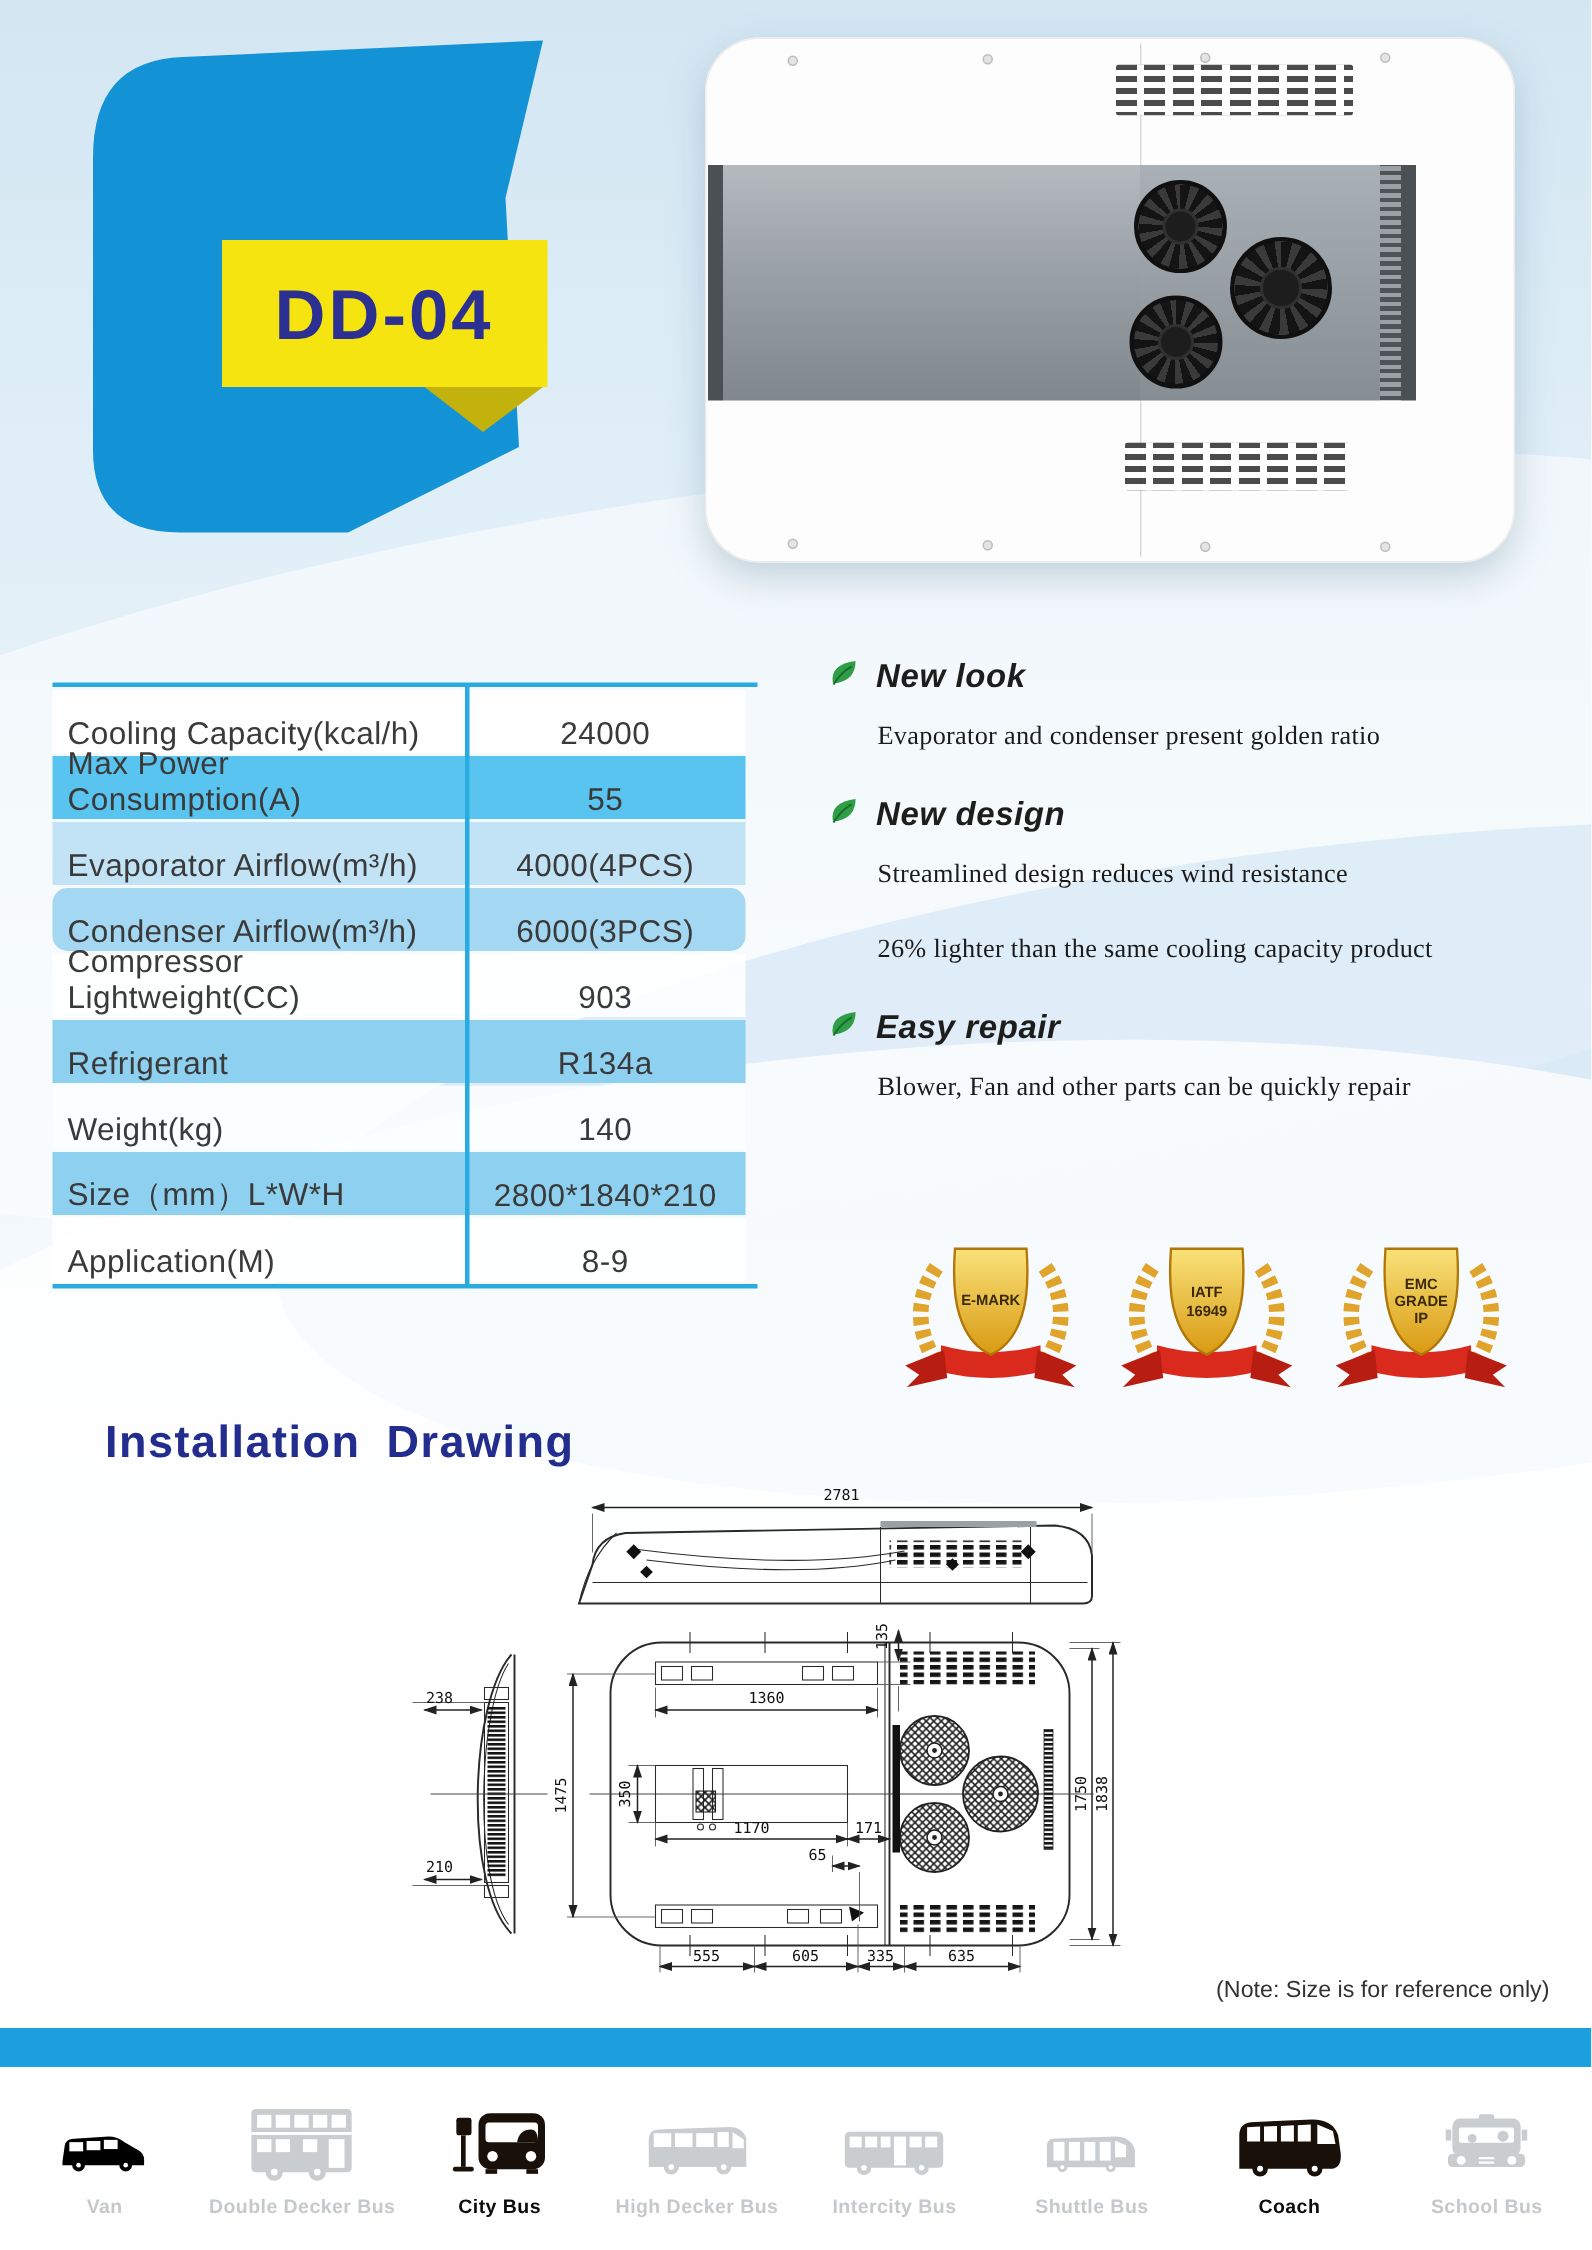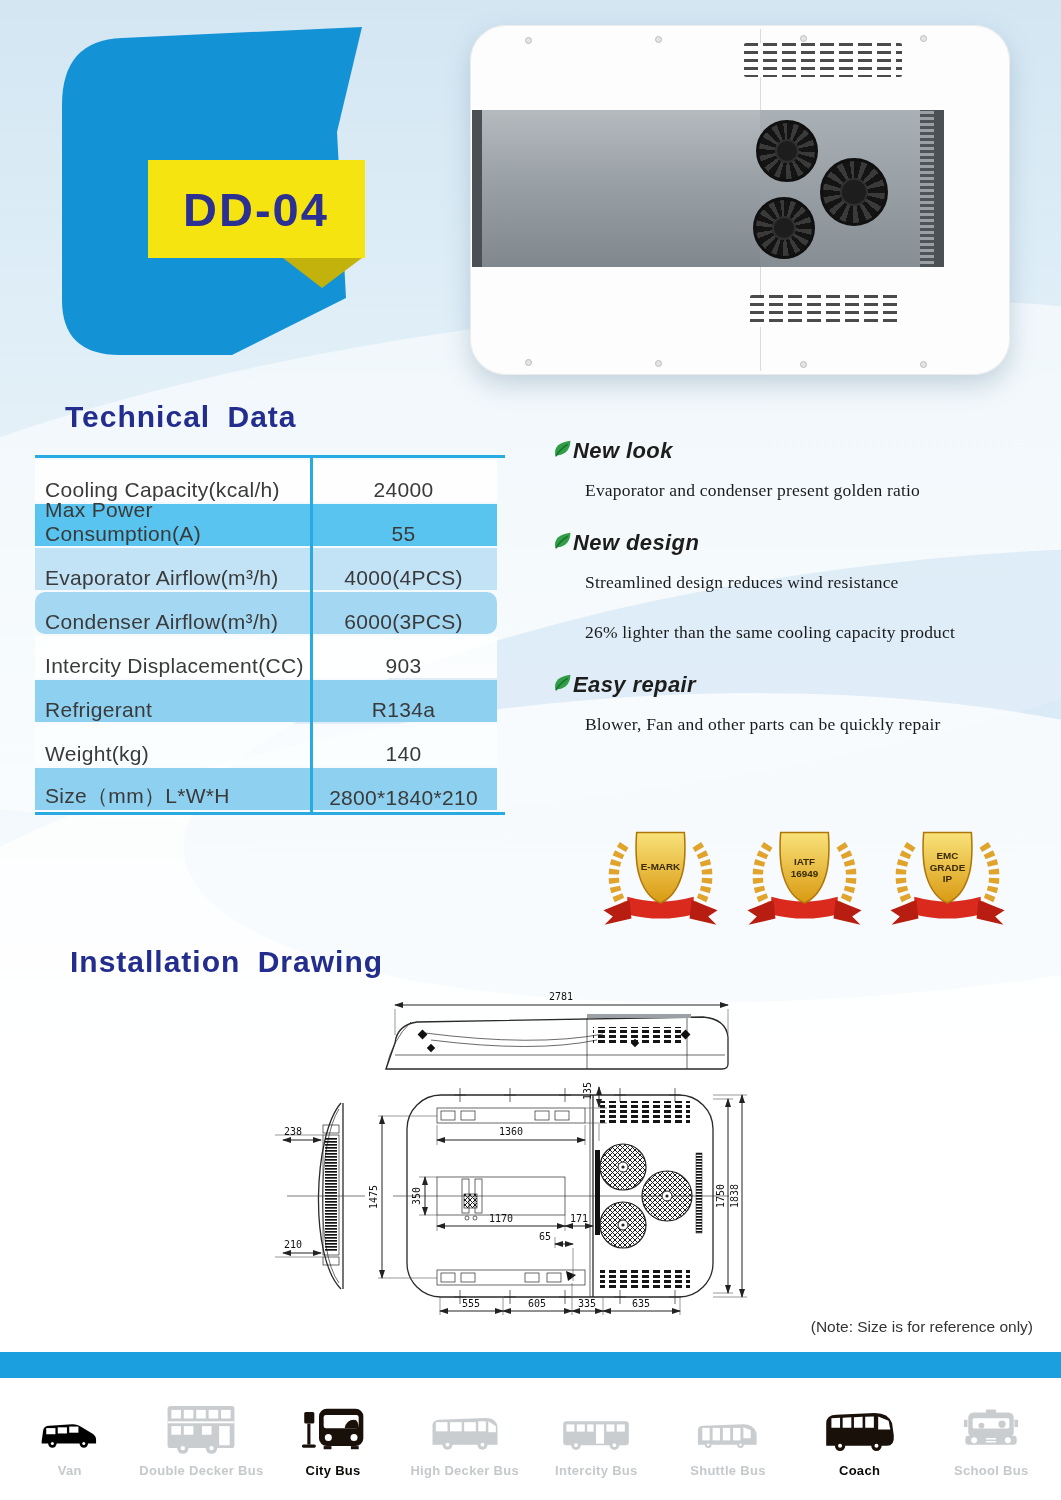--- a/index.html
+++ b/index.html
@@ -48,21 +48,21 @@
   .trow .tlabel{width:265px;padding-left:10px;}
   .trow .tvalue{flex:1;text-align:center;}
   .r0{background:rgba(255,255,255,.85);} .r1{background:#58c4ef;} .r2{background:#c2e3f6;}
   .r3{background:#a4d8f2;border-radius:10px;} .r4{background:rgba(255,255,255,.85);} .r5{background:#8ed0f0;}
   .r6{background:rgba(252,254,255,.85);} .r7{background:#8ed0f0;} .r8{background:rgba(255,255,255,.85);}
   .vdiv{position:absolute;left:275px;top:3px;bottom:3px;width:3px;background:#29abe2;z-index:2;}
 
   
   .features{position:absolute;left:552px;top:438px;width:505px;}
   .feature{margin-bottom:29px;}
-  .ftitle-row{display:flex;}
+  .ftitle-row{display:flex;align-items:center;gap:11px;}
   .ftitle{font-size:22px;font-weight:bold;font-style:italic;color:#1d1d1b;letter-spacing:.4px;}
   .fdesc{margin:16px 0 0 33px;font-family:"Liberation Serif",serif;font-size:17.5px;color:#1b1b1b;letter-spacing:.2px;}
 
   
   .badges{position:absolute;left:598px;top:818px;width:412px;display:flex;justify-content:space-between;}
 
   
   .drawing{position:absolute;left:235px;top:985px;}
   .note{position:absolute;right:28px;top:1318px;font-size:15.5px;color:#333;}
   .bluebar{position:absolute;left:0;top:1352px;width:1061px;height:26px;background:#1b9fdf;}
@@ -119,21 +119,20 @@
     <div class="screw" style="left:55px;top:12px;"></div>
     <div class="screw" style="left:185px;top:11px;"></div>
     <div class="screw" style="left:330px;top:10px;"></div>
     <div class="screw" style="left:450px;top:10px;"></div>
     <div class="screw" style="left:55px;top:334px;"></div>
     <div class="screw" style="left:185px;top:335px;"></div>
     <div class="screw" style="left:330px;top:336px;"></div>
     <div class="screw" style="left:450px;top:336px;"></div>
   </div>
 
-  <div class="sec-title" style="left:65px;top:400px;">Technical Data</div>
 
   <div class="spec">
     <div class="tb"></div>
     <div class="vdiv"></div>
     <div class="trow r0">
       <div class="tlabel">Cooling Capacity(kcal/h)</div>
       <div class="tvalue">24000</div>
     </div>
     <div class="trow r1">
       <div class="tlabel">Max Power Consumption(A)</div>
@@ -141,34 +140,38 @@
     </div>
     <div class="trow r2">
       <div class="tlabel">Evaporator Airflow(m³/h)</div>
       <div class="tvalue">4000(4PCS)</div>
     </div>
     <div class="trow r3">
       <div class="tlabel">Condenser Airflow(m³/h)</div>
       <div class="tvalue">6000(3PCS)</div>
     </div>
     <div class="trow r4">
-      <div class="tlabel">Intercity Displacement(CC)</div>
+      <div class="tlabel">Compressor Lightweight(CC)</div>
       <div class="tvalue">903</div>
     </div>
     <div class="trow r5">
       <div class="tlabel">Refrigerant</div>
       <div class="tvalue">R134a</div>
     </div>
     <div class="trow r6">
       <div class="tlabel">Weight(kg)</div>
       <div class="tvalue">140</div>
     </div>
     <div class="trow r7">
       <div class="tlabel">Size（mm）L*W*H</div>
       <div class="tvalue">2800*1840*210</div>
+    </div>
+    <div class="trow r8">
+      <div class="tlabel">Application(M)</div>
+      <div class="tvalue">8-9</div>
     </div>
     <div class="tb" style="margin-top:2px;"></div>
   </div>
 
   <div class="features">
     <div class="feature">
       <div class="ftitle-row">
         <span><svg width="21" height="21" viewBox="0 0 20 20">
               <path d="M3,16 Q1.5,4.5 17.5,2.5 Q17.5,14 6,16.5 Q4,16.8 3,16 Z" fill="#2f9e46"></path>
               <path d="M3.5,17.5 Q8,10 15,6" stroke="#176e2c" stroke-width="1.3" fill="none"></path>

